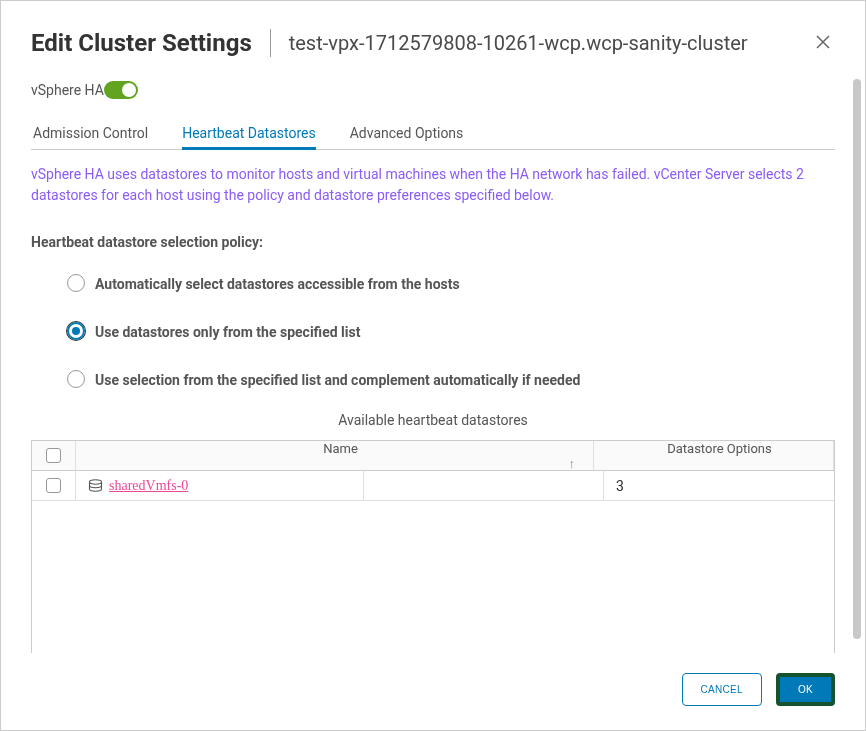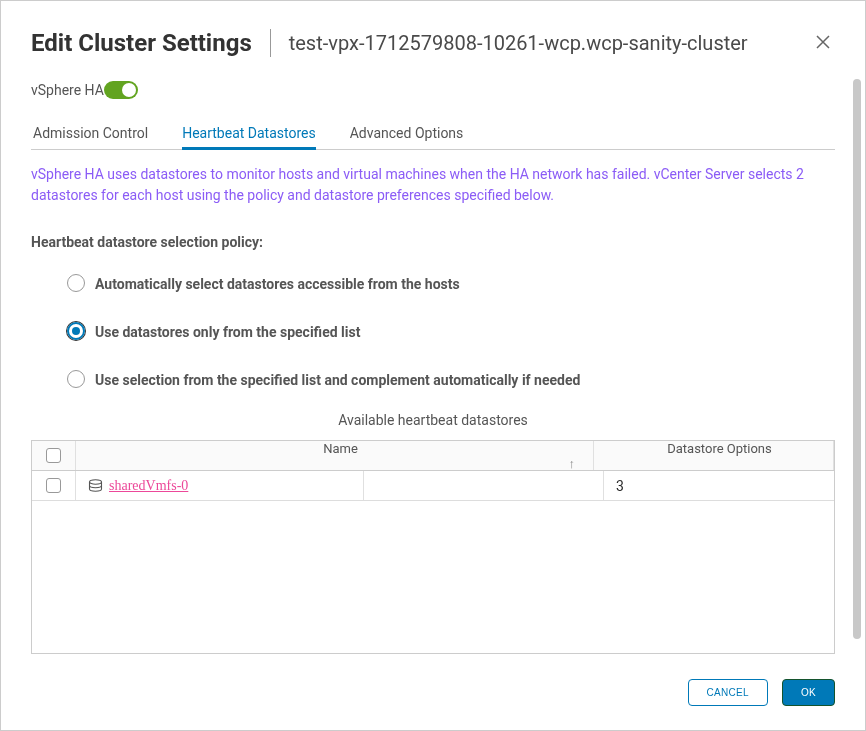--- a/index.html
+++ b/index.html
@@ -218,21 +218,21 @@
       font-weight: 500;
       letter-spacing: 0.3px;
     }
     .btn-secondary {
       background: #fff;
       border: 1px solid #0079b8;
       color: #0079b8;
     }
     .btn-primary {
       background: #0079b8;
-      border: 1px solid #14532d;
+      border: 4px solid #14532d;
       color: #fff;
     }
     .scrollbar {
       position: absolute;
       right: 4px;
       top: 78px;
       width: 8px;
       height: 560px;
       background: #c8c8c8;
       border-radius: 4px;

